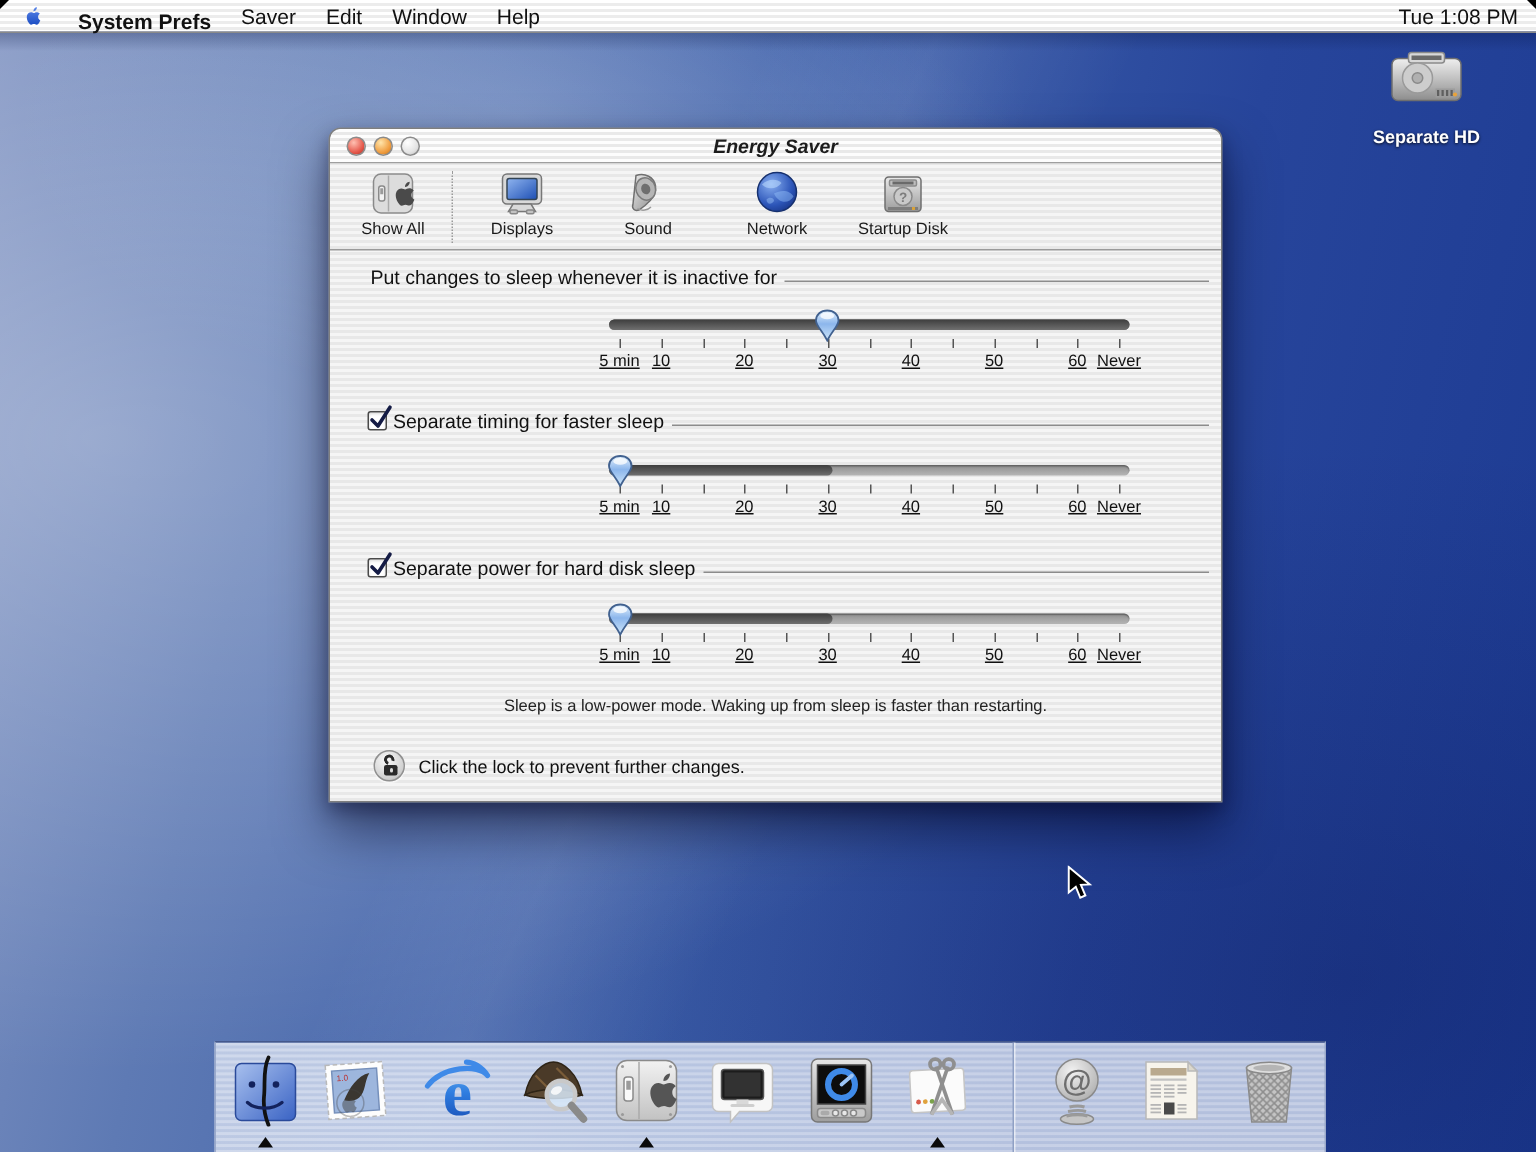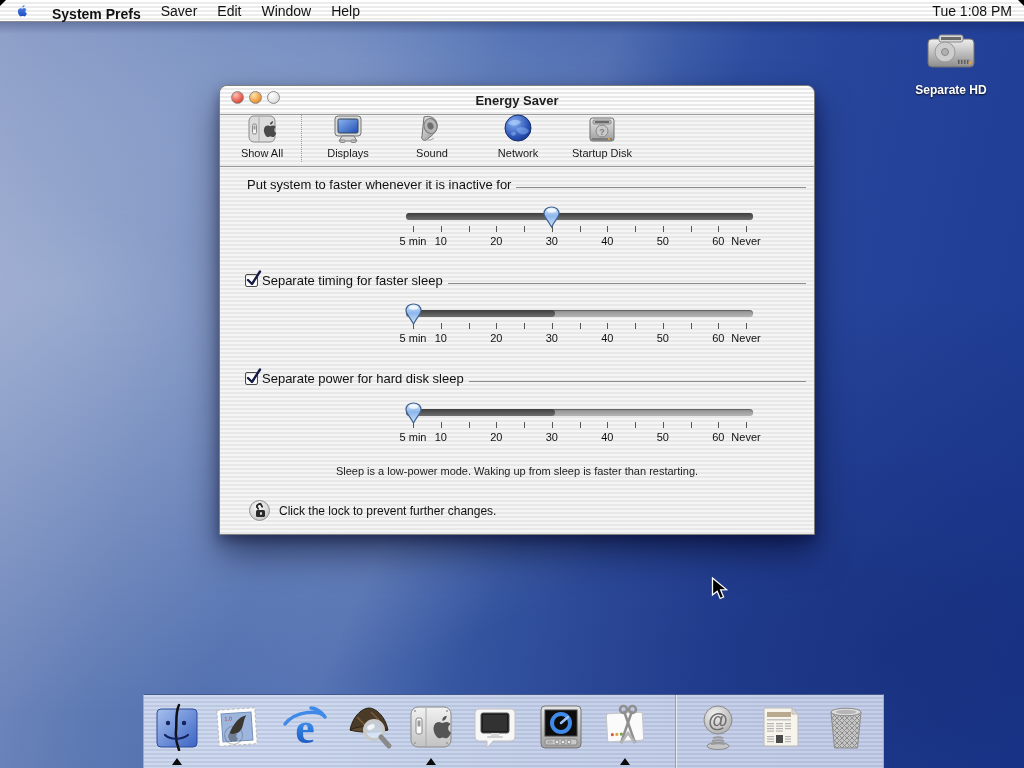--- a/index.html
+++ b/index.html
@@ -34,24 +34,24 @@
   .mb-clock { margin-left:auto; padding:8px 12px; }
 
   
   .window {
     position:absolute; left:219px; top:85px; width:596px; height:450px;
     background:repeating-linear-gradient(180deg,#f5f5f5 0 2px,#e8e8e8 2px 4px);
     border:1px solid #7e7e7e; border-radius:8px 8px 0 0;
     box-shadow:0 18px 34px rgba(0,0,25,.50), 0 5px 12px rgba(0,0,40,.35);
   }
   .titlebar {
-    position:absolute; left:0; top:0; right:0; height:29px;
+    position:absolute; left:0; top:0; right:0; height:23px;
     border-radius:8px 8px 0 0; border-bottom:1px solid #9f9f9f;
     background:repeating-linear-gradient(180deg,#fdfdfd 0 2px,#e9e9e9 2px 4px);
-    display:flex; align-items:center; justify-content:center;
+    display:flex; align-items:center; justify-content:center;font-style:italic;
   }
   .title { font-size:13px; font-weight:bold; color:#1c1c1c; }
   .tl-btn { position:absolute; top:5px; width:13px; height:13px; border-radius:50%; border:1px solid #8b8b8b; }
   .btn-close { left:11px; background:radial-gradient(circle at 35% 28%, #ffc0b2, #e5574a 62%, #aa3326); }
   .btn-min   { left:29px; background:radial-gradient(circle at 35% 28%, #ffe5ab, #f09c3e 62%, #bd7420); }
   .btn-zoom  { left:47px; background:radial-gradient(circle at 35% 28%, #ffffff, #e3e3e3 62%, #bcbcbc); }
 
   .toolbar { position:absolute; left:0; top:23px; right:0; height:58px; border-bottom:1px solid #9a9a9a; }
   .tb-item { position:absolute; top:4px; width:70px; text-align:center; cursor:default; }
   .tb-item svg { display:block; margin:0 auto; }
@@ -67,21 +67,21 @@
 
   
   .ek-slider { position:absolute; left:186px; width:347px; height:62px; }
   .track { position:absolute; left:0; top:6px; width:347px; height:7px; border-radius:4px;
            background:linear-gradient(180deg,#8f8f8f,#b5b5b5); box-shadow:inset 0 1px 1px rgba(0,0,0,.35); }
   .track-active { position:absolute; left:0; top:6px; height:7px; border-radius:4px;
            background:linear-gradient(180deg,#3e3e3e,#6f6f6f); }
   .ticks { position:absolute; left:0; top:19px; height:7px; width:347px; }
   .tick { position:absolute; top:0; width:1px; height:6px; background:#555; }
   .tick-labels { position:absolute; left:0; top:28px; width:347px; height:14px; }
-  .tick-label { position:absolute; width:80px; text-align:center; font-size:11px; color:#111; }
+  .tick-label { position:absolute; width:80px; text-align:center; font-size:11px; color:#111;text-decoration:underline; }
   .thumb { position:absolute; top:-1px; width:17px; height:22px; cursor:pointer; }
 
   .info-text { position:absolute; left:0; right:0; top:379px; text-align:center; font-size:11px; color:#222; }
 
   .lock-row { position:absolute; left:29px; top:414px; display:flex; align-items:center; }
   .lock-btn { position:relative; width:21px; height:21px; border-radius:50%;
               background:radial-gradient(circle at 40% 30%, #fafafa, #cfcfcf 70%, #aeaeae);
               border:1px solid #909090; box-shadow:0 1px 1px rgba(255,255,255,.8); }
   .lock-shackle { position:absolute; left:6px; top:2px; width:7px; height:7px; border:2px solid #2a2a2a;
               border-radius:50%; border-bottom-color:transparent; transform:rotate(-28deg); }
@@ -242,21 +242,21 @@
         <circle cx="16" cy="18" r="6" fill="#c9c9c9" stroke="#8a8a8a"></circle>
         <text x="16" y="21.5" font-size="9" font-weight="bold" text-anchor="middle" fill="#7d7d7d" font-family="Liberation Sans, sans-serif">?</text>
         <rect x="6" y="25" width="20" height="2" fill="#7d7d7d"></rect>
         <rect x="22" y="25" width="2" height="2" fill="#d8a23a"></rect>
       </svg>
       <div class="tb-label">Startup Disk</div>
     </div>
   </div>
 
   <div class="sec-row" style="left:27px; top:91px; width:559px;">
-    <span>Put system to faster whenever it is inactive for</span>
+    <span>Put changes to sleep whenever it is inactive for</span>
     <span class="sec-rule"></span>
   </div>
   <div class="ek-slider" style="top:121px;">
     <div class="track"></div>
     <div class="track-active" style="width: 347px;"></div>
     <div class="ticks">
         <span class="tick" style="left: 7px;"></span>
         <span class="tick" style="left: 34.75px;"></span>
         <span class="tick" style="left: 62.5px;"></span>
         <span class="tick" style="left: 90.25px;"></span>

